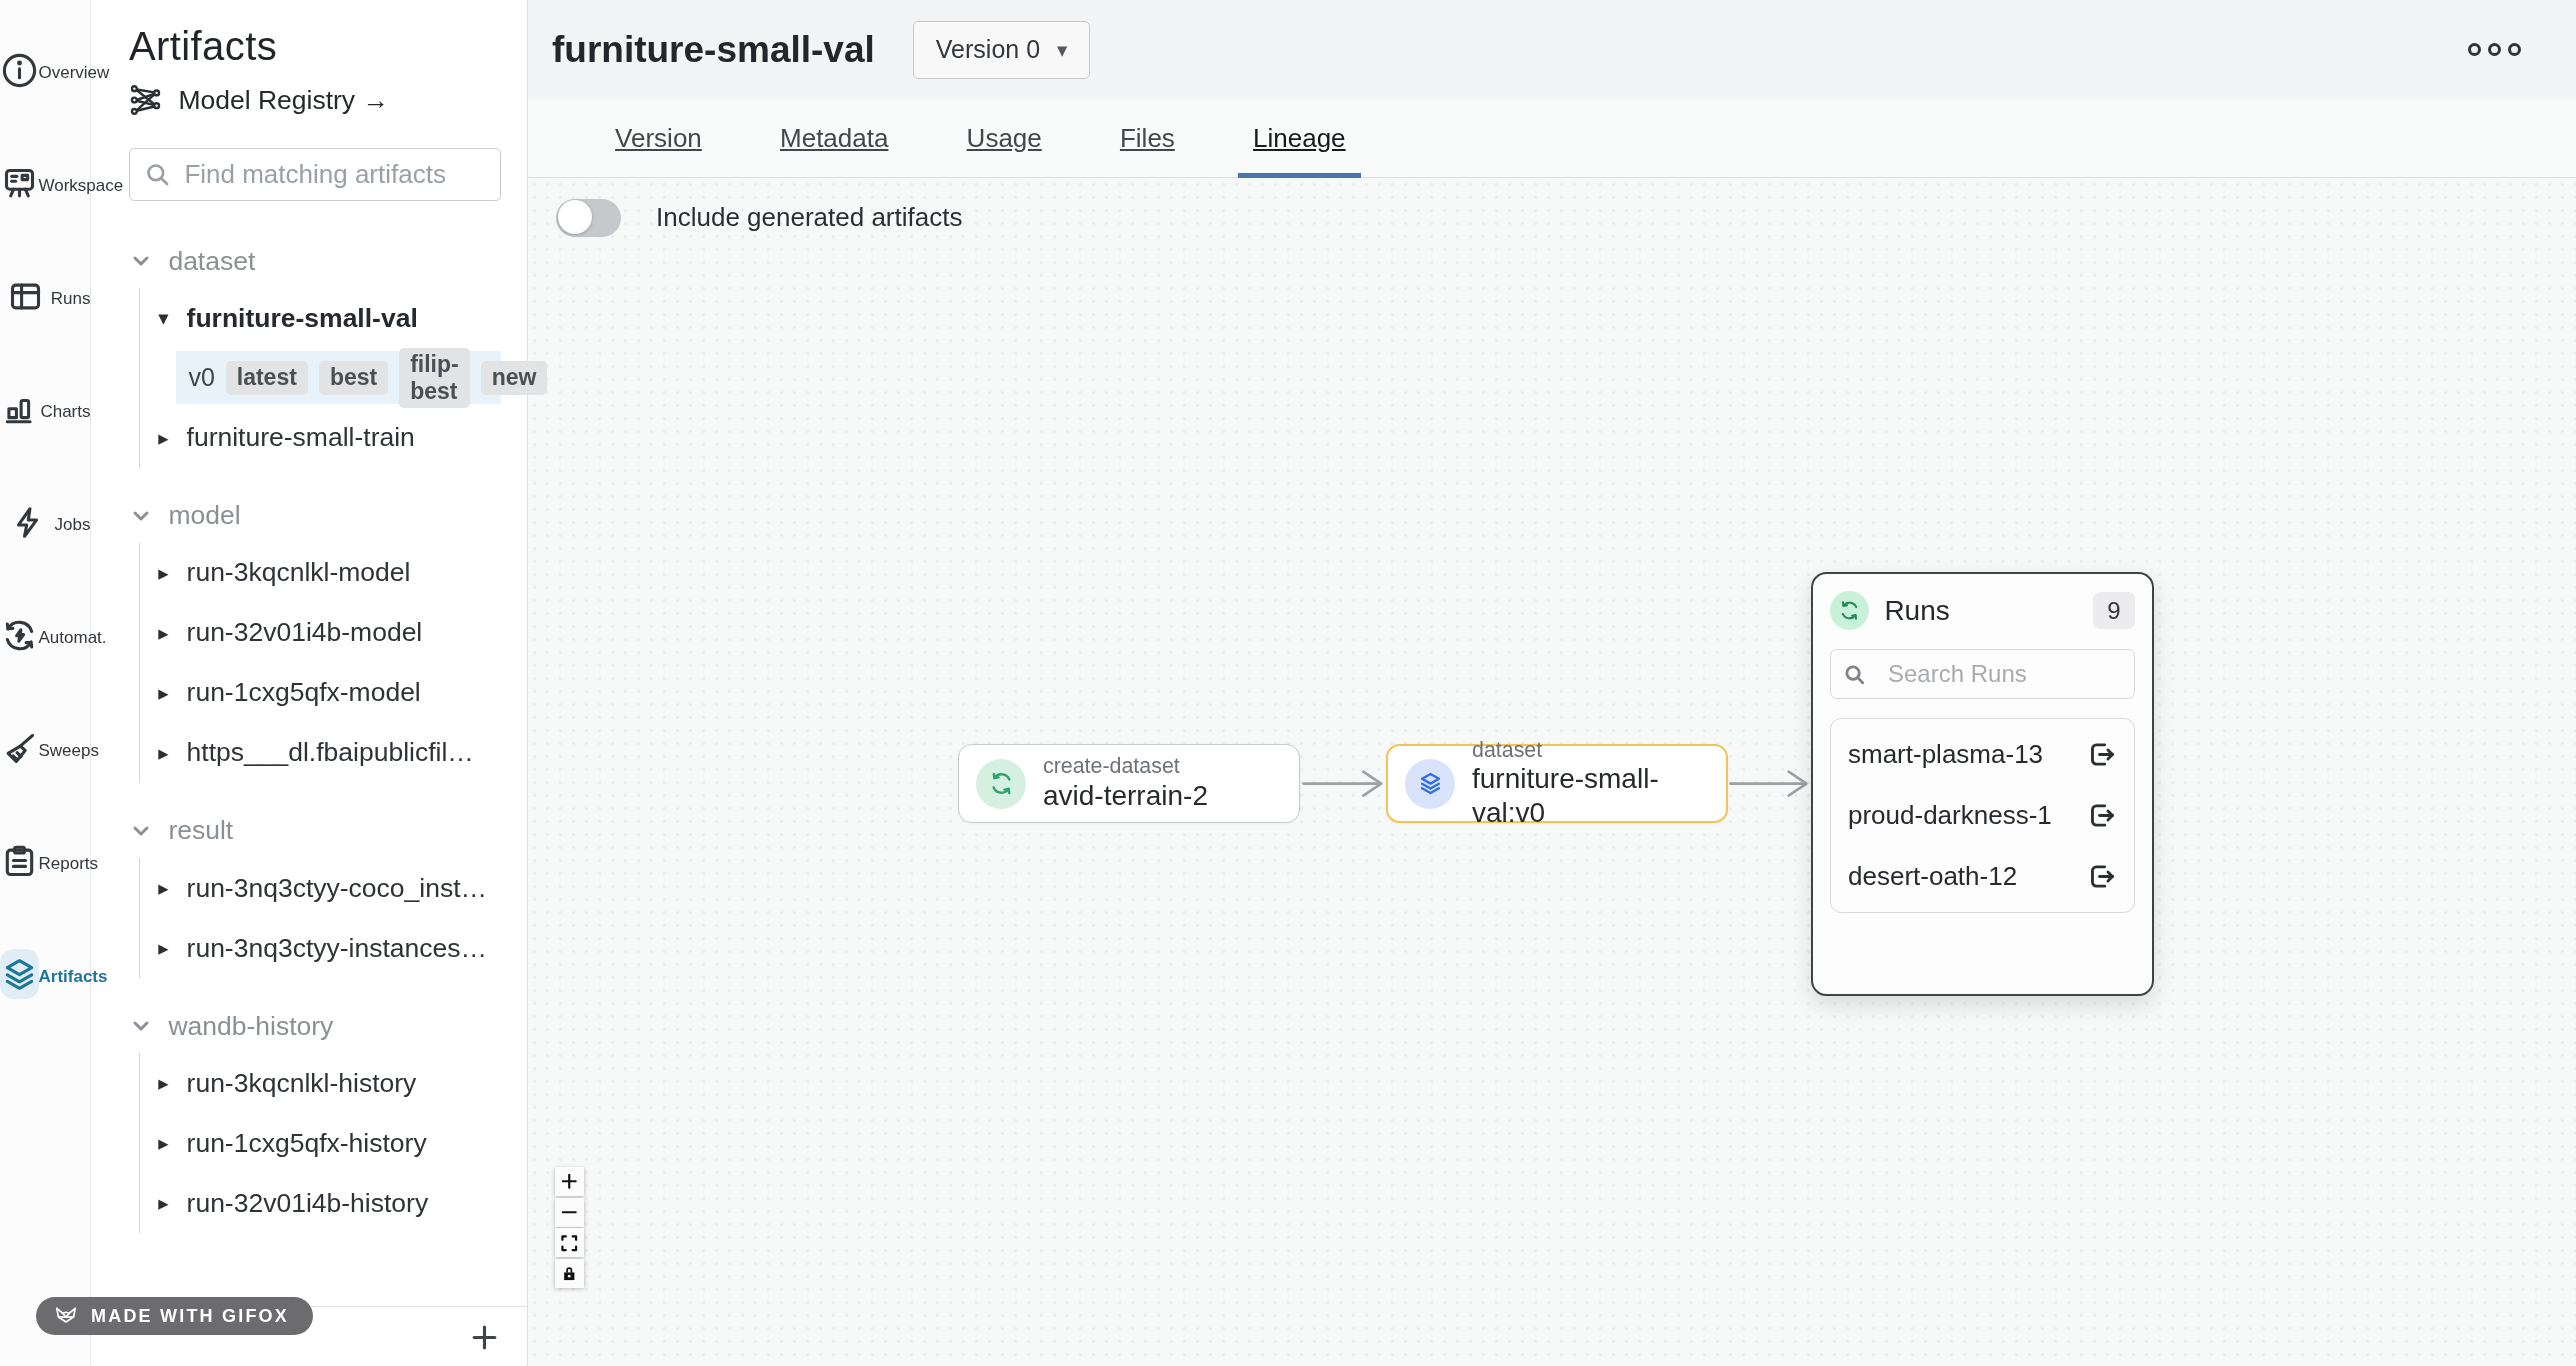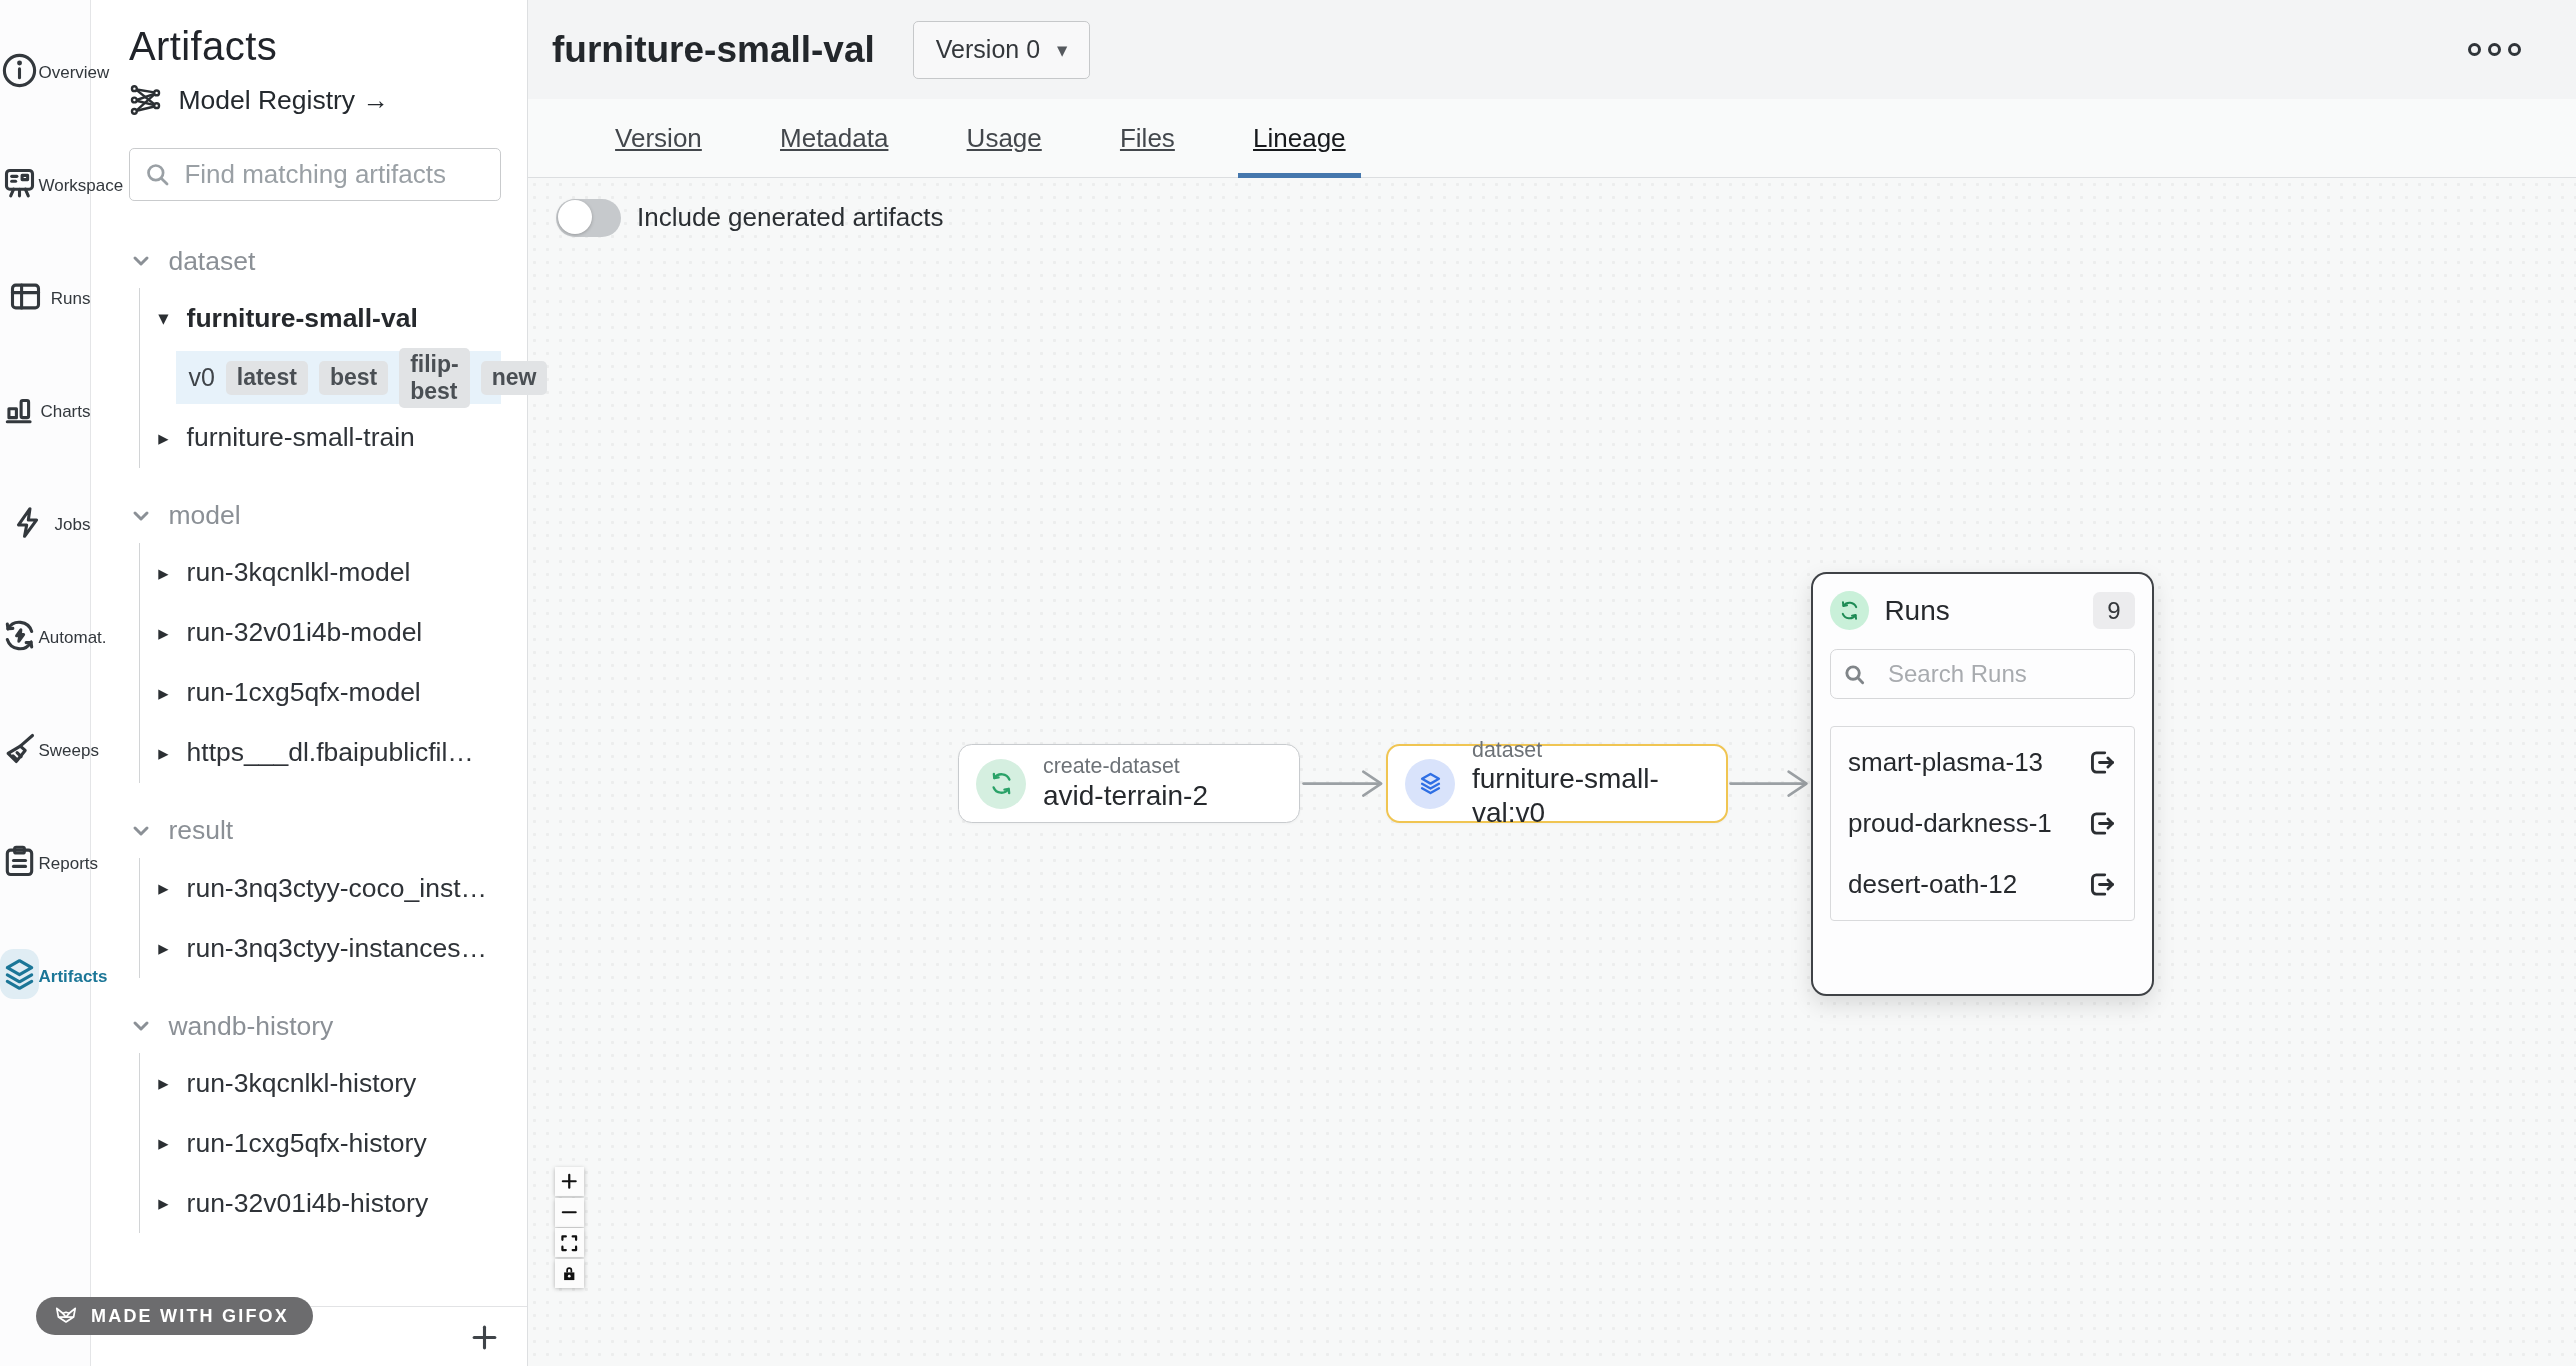--- a/index.html
+++ b/index.html
@@ -60,21 +60,21 @@
   .tab { display:flex; align-items:center; font-size:26px; color:#43474c; position:relative; cursor:pointer; padding:0 5.1px;text-decoration:underline; }
   .tab.active { color:#17191c; }
   .tab.active::after { content:""; position:absolute; left:-10.2px; right:-10.2px; bottom:-1.7px; height:6px; background:#4577ad; }
 
   .canvas { position:absolute; top:178px; left:0; right:0; bottom:0; background:#f7f8f8;
     background-image:radial-gradient(circle, rgba(0,0,0,0.045) 1.4px, transparent 1.5px);
     background-size:13px 13px; }
   .toggle-row { position:absolute; top:20.5px; left:28px; display:flex; align-items:center; z-index:2; }
   .toggle { width:65px; height:38px; background:#c6c9cc; border-radius:19px; position:relative; cursor:pointer; flex:none; }
   .toggle .knob { position:absolute; left:1.7px; top:1.7px; width:34px; height:34px; background:#fff; border-radius:50%; box-shadow:0 0.9px 3.4px rgba(0,0,0,0.25); }
-  .toggle-label { font-size:26px; color:#2b2f33; margin-left:16px; }
+  .toggle-label { font-size:26px; color:#2b2f33; margin-left:35px; }
 
   .edges { position:absolute; inset:0; pointer-events:none; }
   .graph-node { position:absolute; width:342px; height:79px; background:#fff; border:1.7px solid #c8cbce; border-radius:13.7px; display:flex; align-items:center; padding-left:17px; cursor:pointer; box-shadow:0 0.9px 2.6px rgba(0,0,0,0.04); }
   .graph-node.highlighted { border:2.6px solid #f0c552; }
   .node-icon { width:50px; height:50px; border-radius:50%; display:flex; align-items:center; justify-content:center; flex:none; }
   .node-icon.green { background:#d5efe0; color:#2aa268; }
   .node-icon.blue { background:#d9e3fb; color:#2f6fe4; }
   .node-icon svg { width:27px; height:27px; stroke:currentColor; fill:none; stroke-width:2.1; stroke-linecap:round; stroke-linejoin:round; }
   .node-text { margin-left:17px; display:flex; flex-direction:column; justify-content:center; }
   .node-type { font-size:21.4px; color:#6d7277; line-height:1.15; }
@@ -84,21 +84,21 @@
   .runs-panel { position:absolute; left:1283px; top:394px; width:343px; height:424px; background:#fdfdfe; border:2.6px solid #3f4246; border-radius:15.4px; box-shadow:0 8.5px 22px rgba(0,0,0,0.12); padding:17px; }
   .runs-header { display:flex; align-items:center; }
   .runs-icon { width:39px; height:39px; border-radius:50%; background:#c9f0d9; color:#1e8b55; display:flex; align-items:center; justify-content:center; flex:none; }
   .runs-icon svg { width:23px; height:23px; stroke:currentColor; fill:none; stroke-width:2.1; stroke-linecap:round; stroke-linejoin:round; }
   .runs-title { font-size:28px; color:#26292d; margin-left:15.4px; }
   .runs-count { margin-left:auto; background:#ececee; border-radius:6.8px; padding:4.3px 14.5px; font-size:24px; color:#35383c; }
   .runs-search { margin-top:19px; height:50px; border:1.7px solid #d6d7d9; border-radius:6.8px; display:flex; align-items:center; padding:0 12px; background:#fdfdfe; }
   .runs-search svg { width:23px; height:23px; stroke:#808589; fill:none; stroke-width:3; stroke-linecap:round; flex:none; }
   .runs-search input { border:none; outline:none; background:transparent; font-family:inherit; font-size:24px; color:#3c4045; margin-left:22px; width:100%; }
   .runs-search input::placeholder { color:#a8abaf; }
-  .runs-list { margin-top:27px; border:1.7px solid #d9dadc; border-radius:4px; padding:5.1px 0; }
+  .runs-list { margin-top:19px; border:1.7px solid #d9dadc; border-radius:11px; padding:5.1px 0; }
   .run-row { height:61px; display:flex; align-items:center; padding:0 17px; }
   .run-name { font-size:26px; color:#26292d; }
   .run-open { margin-left:auto; cursor:pointer; display:flex; }
   .run-open svg { width:31px; height:31px; stroke:#2b2e32; fill:none; stroke-width:2.2; stroke-linecap:round; stroke-linejoin:round; }
 
   
   .zoom-controls { position:absolute; left:26.5px; top:989px; display:flex; flex-direction:column; gap:1.7px; z-index:2; }
   .zoom-btn { width:29px; height:29px; background:#fcfcfc; box-shadow:0 0.9px 4.3px rgba(0,0,0,0.3); display:flex; align-items:center; justify-content:center; cursor:pointer; }
   .zoom-btn svg { width:20.5px; height:20.5px; stroke:#111; fill:none; stroke-width:2.6; stroke-linecap:round; stroke-linejoin:round; }
   .zoom-btn svg.filled { fill:#111; stroke:none; }

